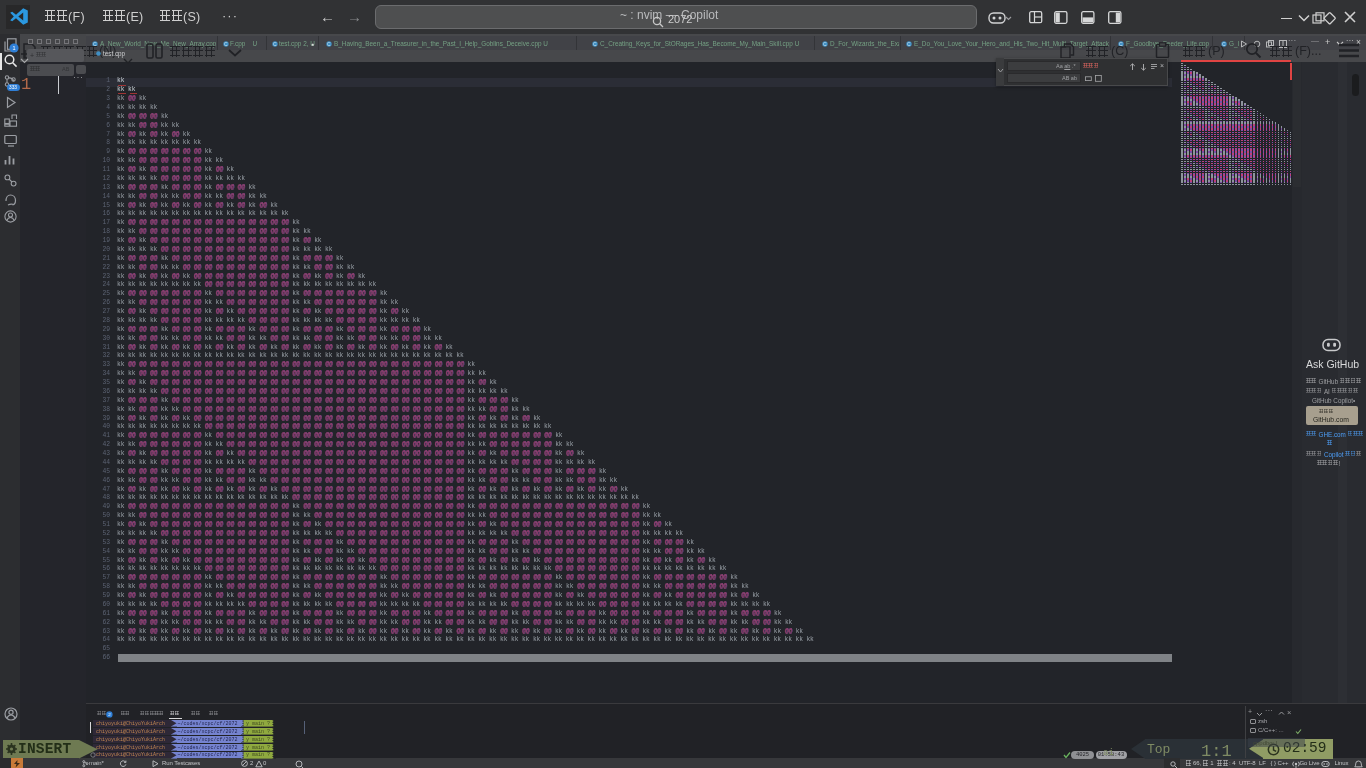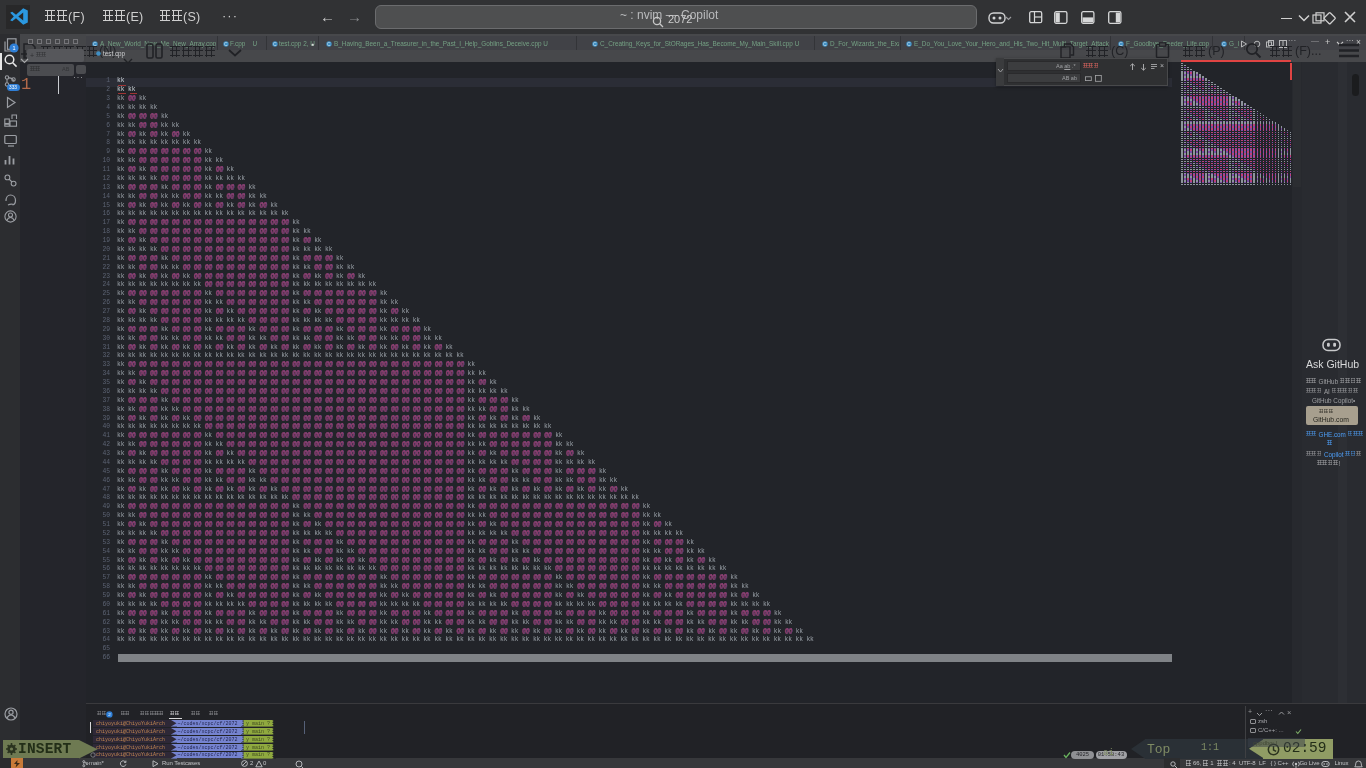--- a/index.html
+++ b/index.html
@@ -2241,21 +2241,21 @@
     <path d="M1 4 3 6.5 7 1.5" fill="none" stroke="#69b35e" stroke-width="1.3"></path>
   </svg>
 <div class="a" style="left:1071px;top:751.3px;width:23px;height:8px;background:#8f9094;border-radius:4px;font-size:5.5px;color:#26262a;text-align:center;line-height:8px;font-family:Liberation Mono,monospace">4025</div>
 <div class="a" style="left:1095.5px;top:751.3px;width:31px;height:8px;background:#a0a1a5;border-radius:4px;font-size:5.5px;color:#26262a;text-align:center;line-height:8px;font-family:Liberation Mono,monospace">01:58:43</div>
 <div class="a" style="left:1103px;top:740.5px;"><span class="mono" style="font-size:9px;color:#7c8a60">ai</span></div>
 <svg class="a" style="left:1131px;top:739px" width="14.5" height="20">
     <path d="M14.5 0V20L0 10Z" fill="#2a3036"></path>
   </svg>
 <div class="a" style="left:1145px;top:739px;width:118px;height:19.6px;background:#2a3036"></div>
 <div class="a mono" style="left:1147px;top:741.5px;font-size:13px;color:#7f8b64">Top</div>
-<div class="a mono" style="left:1201px;top:741.5px;font-size:10px;color:#7f8b64">1:1</div>
+<div class="a mono" style="left:1201px;top:741.5px;font-size:17px;color:#7f8b64">1:1</div>
 <svg class="a" style="left:1248.5px;top:739px" width="15" height="19.6">
     <path d="M15 0V19.6L0 9.8Z" fill="#909c64"></path>
   </svg>
 <div class="a" style="left:1263px;top:739px;width:70px;height:19.6px;background:#909c64"></div>
 <svg class="a" style="left:1266.5px;top:742.5px" width="13" height="13">
     <circle cx="6.5" cy="6.5" r="5.2" fill="none" stroke="#2c341f" stroke-width="1.5"></circle>
     <path d="M6.5 3V7l2.6 1.3" fill="none" stroke="#2c341f" stroke-width="1.4"></path>
   </svg>
 <div class="a mono" style="left:1283px;top:740px;font-size:14.5px;color:#232d18">02:59</div>
 

